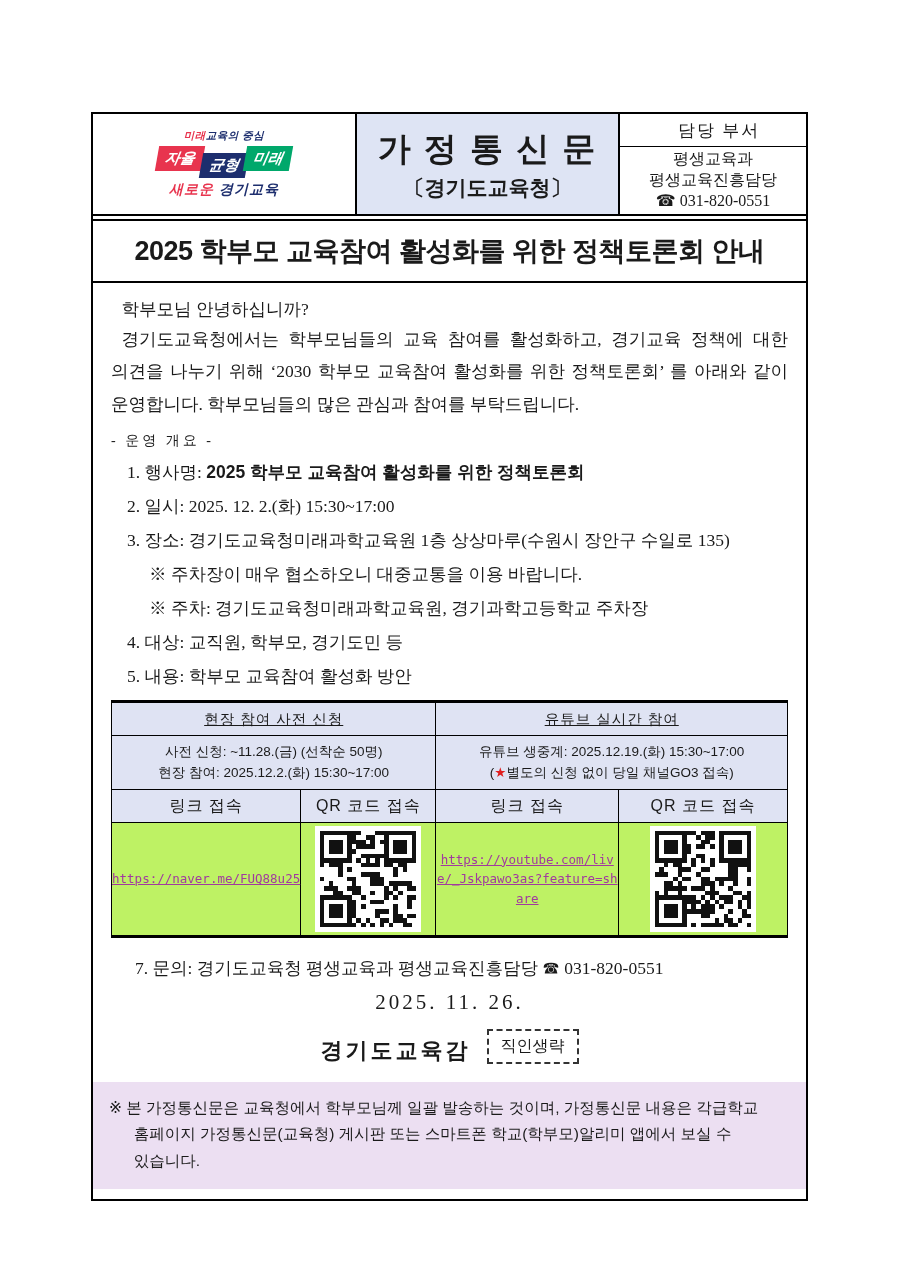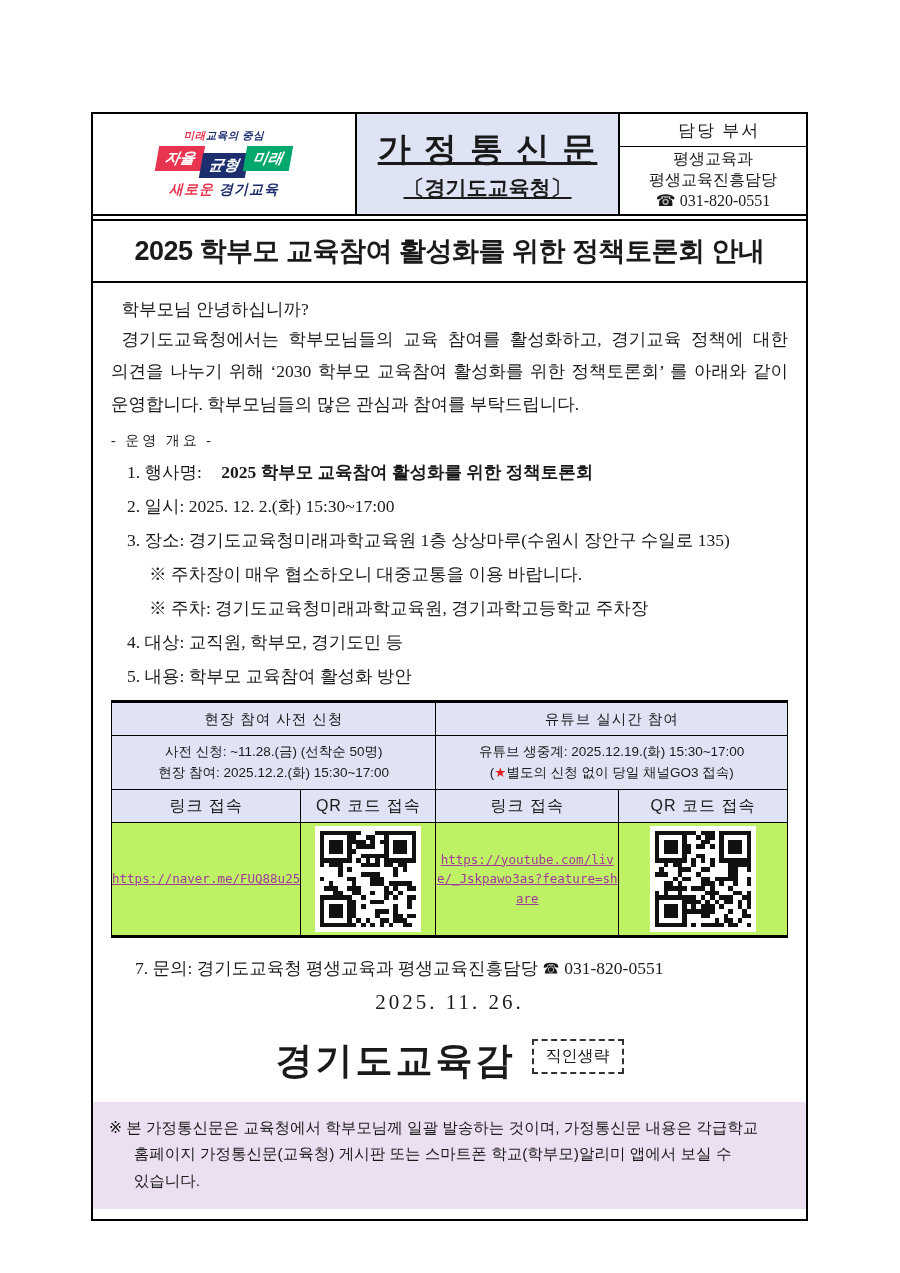--- a/index.html
+++ b/index.html
@@ -16,62 +16,62 @@
   .logo-cell { width: 262px; display: flex; align-items: center; justify-content: center; background: #fff; }
   .logo { text-align: center; font-family: "Liberation Sans", "DejaVu Sans", sans-serif; font-style: italic; font-weight: bold; }
   .logo-tagline { font-size: 10.5px; letter-spacing: .5px; margin-bottom: 3px; }
   .badges { display: flex; justify-content: center; align-items: flex-start; height: 32px; }
   .badge { color: #fff; font-size: 15px; padding: 3px 8px; transform: skew(-10deg); white-space: nowrap; }
   .badge-b { margin-top: 7px; margin-left: -2px; margin-right: -2px; }
   .logo-subline { font-size: 14px; margin-top: 3px; letter-spacing: 1px; }
   .acc-red { color: #e8344e; } .acc-navy { color: #1d2e6e; }
 
   .title-cell { flex: 1; border-left: 2px solid #000; border-right: 2px solid #000;
-    display: flex; flex-direction: column; align-items: center; justify-content: center; text-decoration: underline; }
+    display: flex; flex-direction: column; align-items: center; justify-content: center; }
   .doc-title { font-family: "Liberation Sans", "DejaVu Sans", sans-serif; font-weight: bold; font-size: 33px; letter-spacing: 2px; }
   .doc-subtitle { font-family: "Liberation Sans", "DejaVu Sans", sans-serif; font-weight: bold; font-size: 21px; margin-top: 2px; }
 
   .dept-cell { width: 186px; display: flex; flex-direction: column; }
   .dept-label { height: 33px; border-bottom: 1px solid #000; display: flex; align-items: center; justify-content: center; font-size: 17px; letter-spacing: 2px; padding-left: 12px; }
   .dept-info { flex: 1; display: flex; flex-direction: column; align-items: center; justify-content: center; font-size: 16px; line-height: 1.3; }
 
   
   .notice-title-bar { margin-top: 3px; border-top: 2px solid #000; border-bottom: 2px solid #000;
     padding: 12px 4px; text-align: center;
     font-family: "Liberation Sans", "DejaVu Sans", sans-serif; font-weight: bold; font-size: 27px; letter-spacing: -0.5px; }
 
   
   .content { padding: 8px 18px 0 18px; }
   .greeting { font-size: 17.5px; text-indent: .6em; margin: 6px 0 2px; }
   .paragraph { font-size: 17.5px; text-indent: .6em; text-align: justify; line-height: 1.85; word-break: keep-all; margin-bottom: 6px; }
   .overview-heading { text-align: left; font-size: 14px; letter-spacing: 3px; margin: 12px 0 0; }
   .ov-item { font-size: 17.5px; margin: 10px 0 10px 16px; }
-  .ov-item b { font-family: Liberation Serif, serif; margin-left: 15px; }
+  .ov-item b { font-family: Liberation Sans, sans-serif; }
   .ov-sub { font-size: 17.5px; margin: 10px 0 10px 38px; }
 
   
   table.apply { width: 100%; border-collapse: collapse; margin-top: 12px;
     border-top: 3px solid #000; border-bottom: 3px solid #000;
     font-family: "Liberation Sans", "DejaVu Sans", sans-serif; }
   table.apply td { border: 1px solid #000; text-align: center; vertical-align: middle; }
-  .thead td { background: #dfe3f3; height: 34px; font-size: 14.5px; letter-spacing: 1px; }
+  .thead td { background: #dfe3f3; height: 34px; font-size: 14.5px; letter-spacing: 1px; text-decoration: underline; }
   .tinfo td { background: #dfe3f3; height: 54px; font-size: 13.5px; line-height: 1.55; }
   .tsub td { background: #dfe3f3; height: 33px; font-size: 16px; letter-spacing: 1px; }
   .tqr td { background: #bef264; height: 100px; }
   .star { color: #e01f1f; }
   a.doclink { color: #a13a9e; text-decoration: underline; font-family: "DejaVu Sans Mono", "Liberation Mono", monospace;
     font-size: 12.5px; word-break: break-all; line-height: 1.5; cursor: pointer; }
   .qr-wrap { display: flex; align-items: center; justify-content: center; }
   .qr-wrap svg { width: 106px; height: 112px; }
 
   
   .contact { font-size: 17.5px; margin: 18px 0 4px 24px; }
   .date-line { text-align: center; font-size: 21px; letter-spacing: 3px; margin: 10px 0 10px; }
   .signer-row { display: flex; justify-content: center; align-items: center; gap: 16px; margin: 12px 0 16px; }
-  .signer { font-family: Liberation Serif, serif; font-weight: bold; font-size: 37px; letter-spacing: 3px; margin-top: 9px; }
+  .signer { font-family: Liberation Serif, serif; font-weight: bold; font-size: 22px; letter-spacing: 3px; margin-top: 9px; }
   .seal-box { border: 2px dashed #333; padding: 5px 12px; font-size: 16px; }
 
   .notice-strip { background: #ecdff2; padding: 13px 16px 15px;
     font-family: "Liberation Sans", "DejaVu Sans", sans-serif; font-size: 15.5px; line-height: 1.7; word-break: keep-all; }
   .notice-strip .hang { padding-left: 1.6em; text-indent: -1.6em; }
   .bottom-gap { height: 10px; background: #fff; }
 </style>
 </head>
 <body>
 

